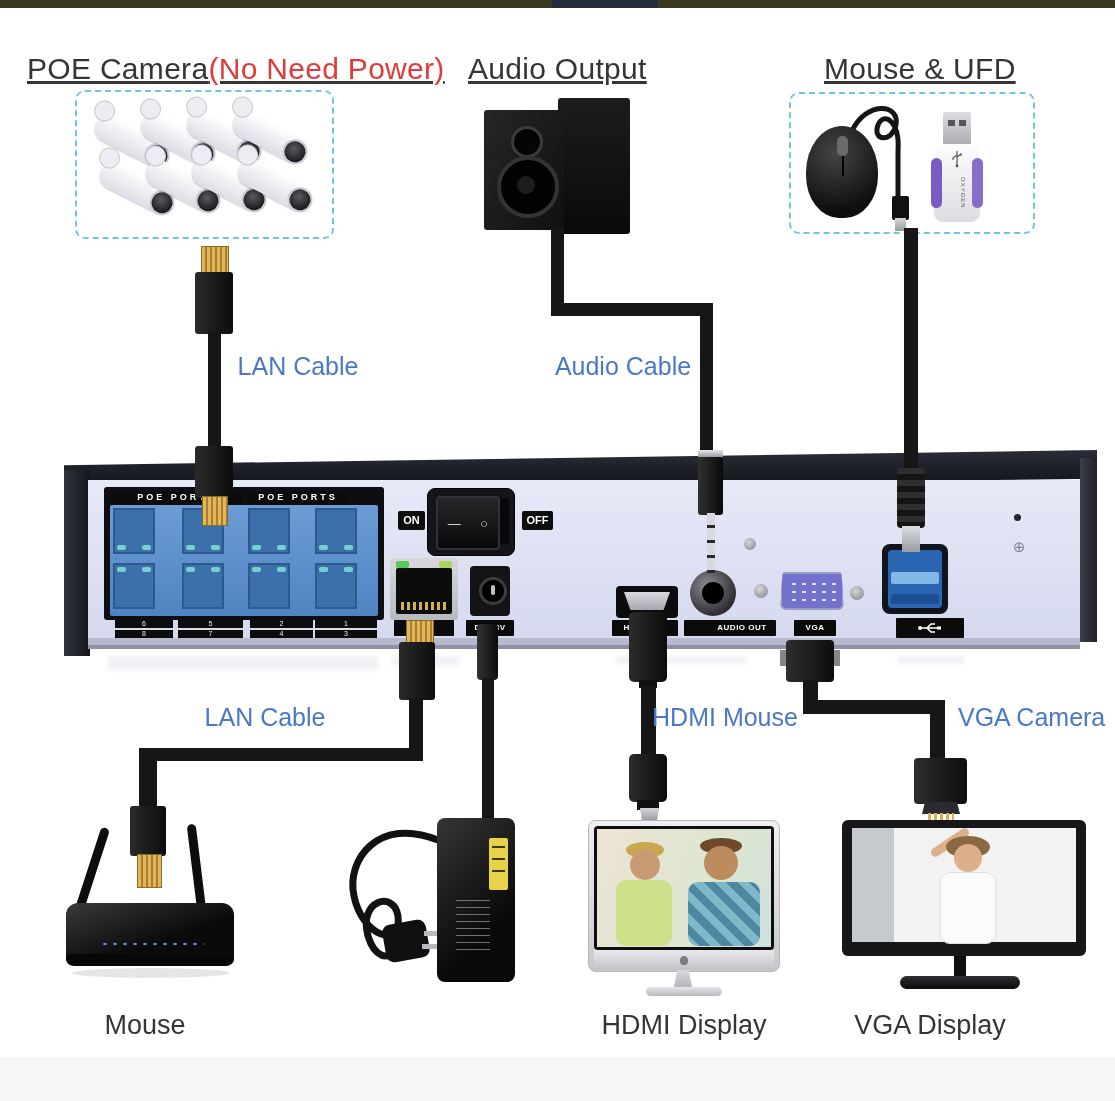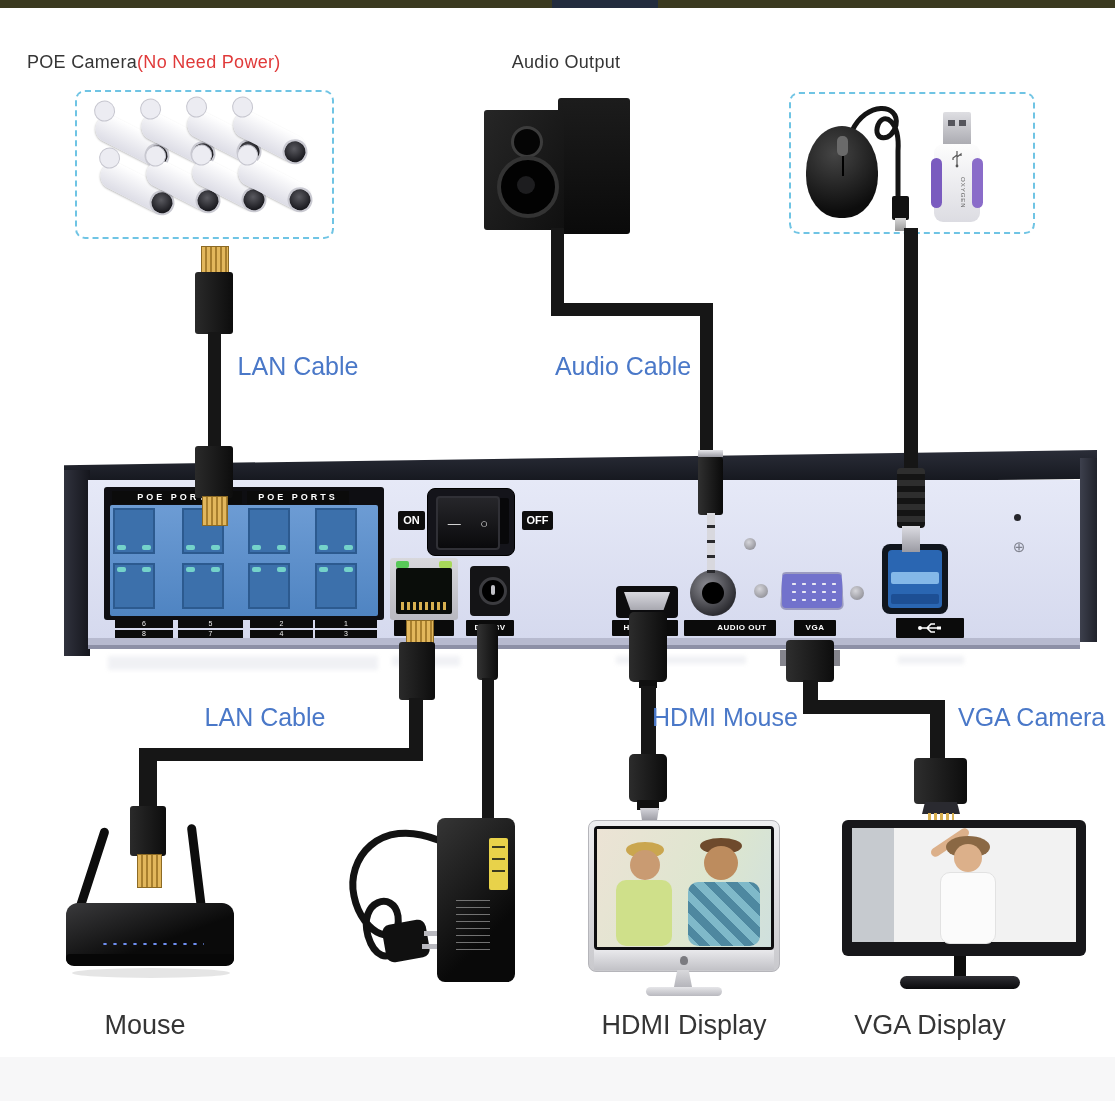--- a/index.html
+++ b/index.html
@@ -4,24 +4,24 @@
 <style>
   html,body{margin:0;padding:0;background:#fff;}
   #stage{position:relative;width:1115px;height:1101px;background:#ffffff;overflow:hidden;
          font-family:"Liberation Sans",sans-serif;color:#3a3a3a;}
   .abs{position:absolute;}
   
   #top-strip{left:0;top:0;width:1115px;height:8px;background:#3b3a20;}
   #top-strip-blob{left:552px;top:0;width:106px;height:8px;background:#232c3e;}
   #bottom-strip{left:0;top:1057px;width:1115px;height:44px;background:#f7f7f8;}
   
-  .heading{font-size:18px;letter-spacing:.3px;color:#353535;white-space:nowrap;}
+  .heading{font-size:30px;letter-spacing:.3px;color:#353535;white-space:nowrap;text-decoration:underline;}
   #h-poe{left:27px;top:52px;}
   #h-poe .red{color:#e03a3a;}
-  #h-audio{left:468px;top:52px;width:196px;text-align:center;}
+  #h-audio{left:468px;top:52px;width:196px;text-align:left;}
   #h-mouse{left:824px;top:52px;width:186px;text-align:center;}
   .cable-label{font-size:25px;color:#4a78c8;white-space:nowrap;text-align:center;}
   #cl-lan-top{left:226px;top:352px;width:144px;}
   #cl-audio{left:541px;top:352px;width:164px;}
   #cl-lan-bottom{left:198px;top:703px;width:134px;}
   #cl-hdmi{left:645px;top:703px;width:160px;}
   #cl-vga{left:958px;top:703px;width:144px;}
   .dev-label{font-size:27px;color:#353535;text-align:center;white-space:nowrap;}
   #dl-router{left:83px;top:1010px;width:124px;}
   #dl-adapter{left:323px;top:1010px;width:224px;}
@@ -271,20 +271,21 @@
 <div id="stage">
 
   <div class="abs" id="top-strip"></div>
   <div class="abs" id="top-strip-blob"></div>
   <div class="abs" id="bottom-strip"></div>
 
   <div class="abs heading" id="h-poe">
     <span>POE Camera</span><span class="red">(No Need Power)</span>
   </div>
   <div class="abs heading" id="h-audio">Audio Output</div>
+  <div class="abs heading" id="h-mouse">Mouse &amp; UFD</div>
 
   <div class="abs dashed-box" id="cam-box"></div>
   <div class="abs dashed-box" id="mouse-box"></div>
 
   <div>
     <div class="cam">
         <div class="mount"></div>
         <div class="lens"></div>
       </div>
     <div class="cam">

